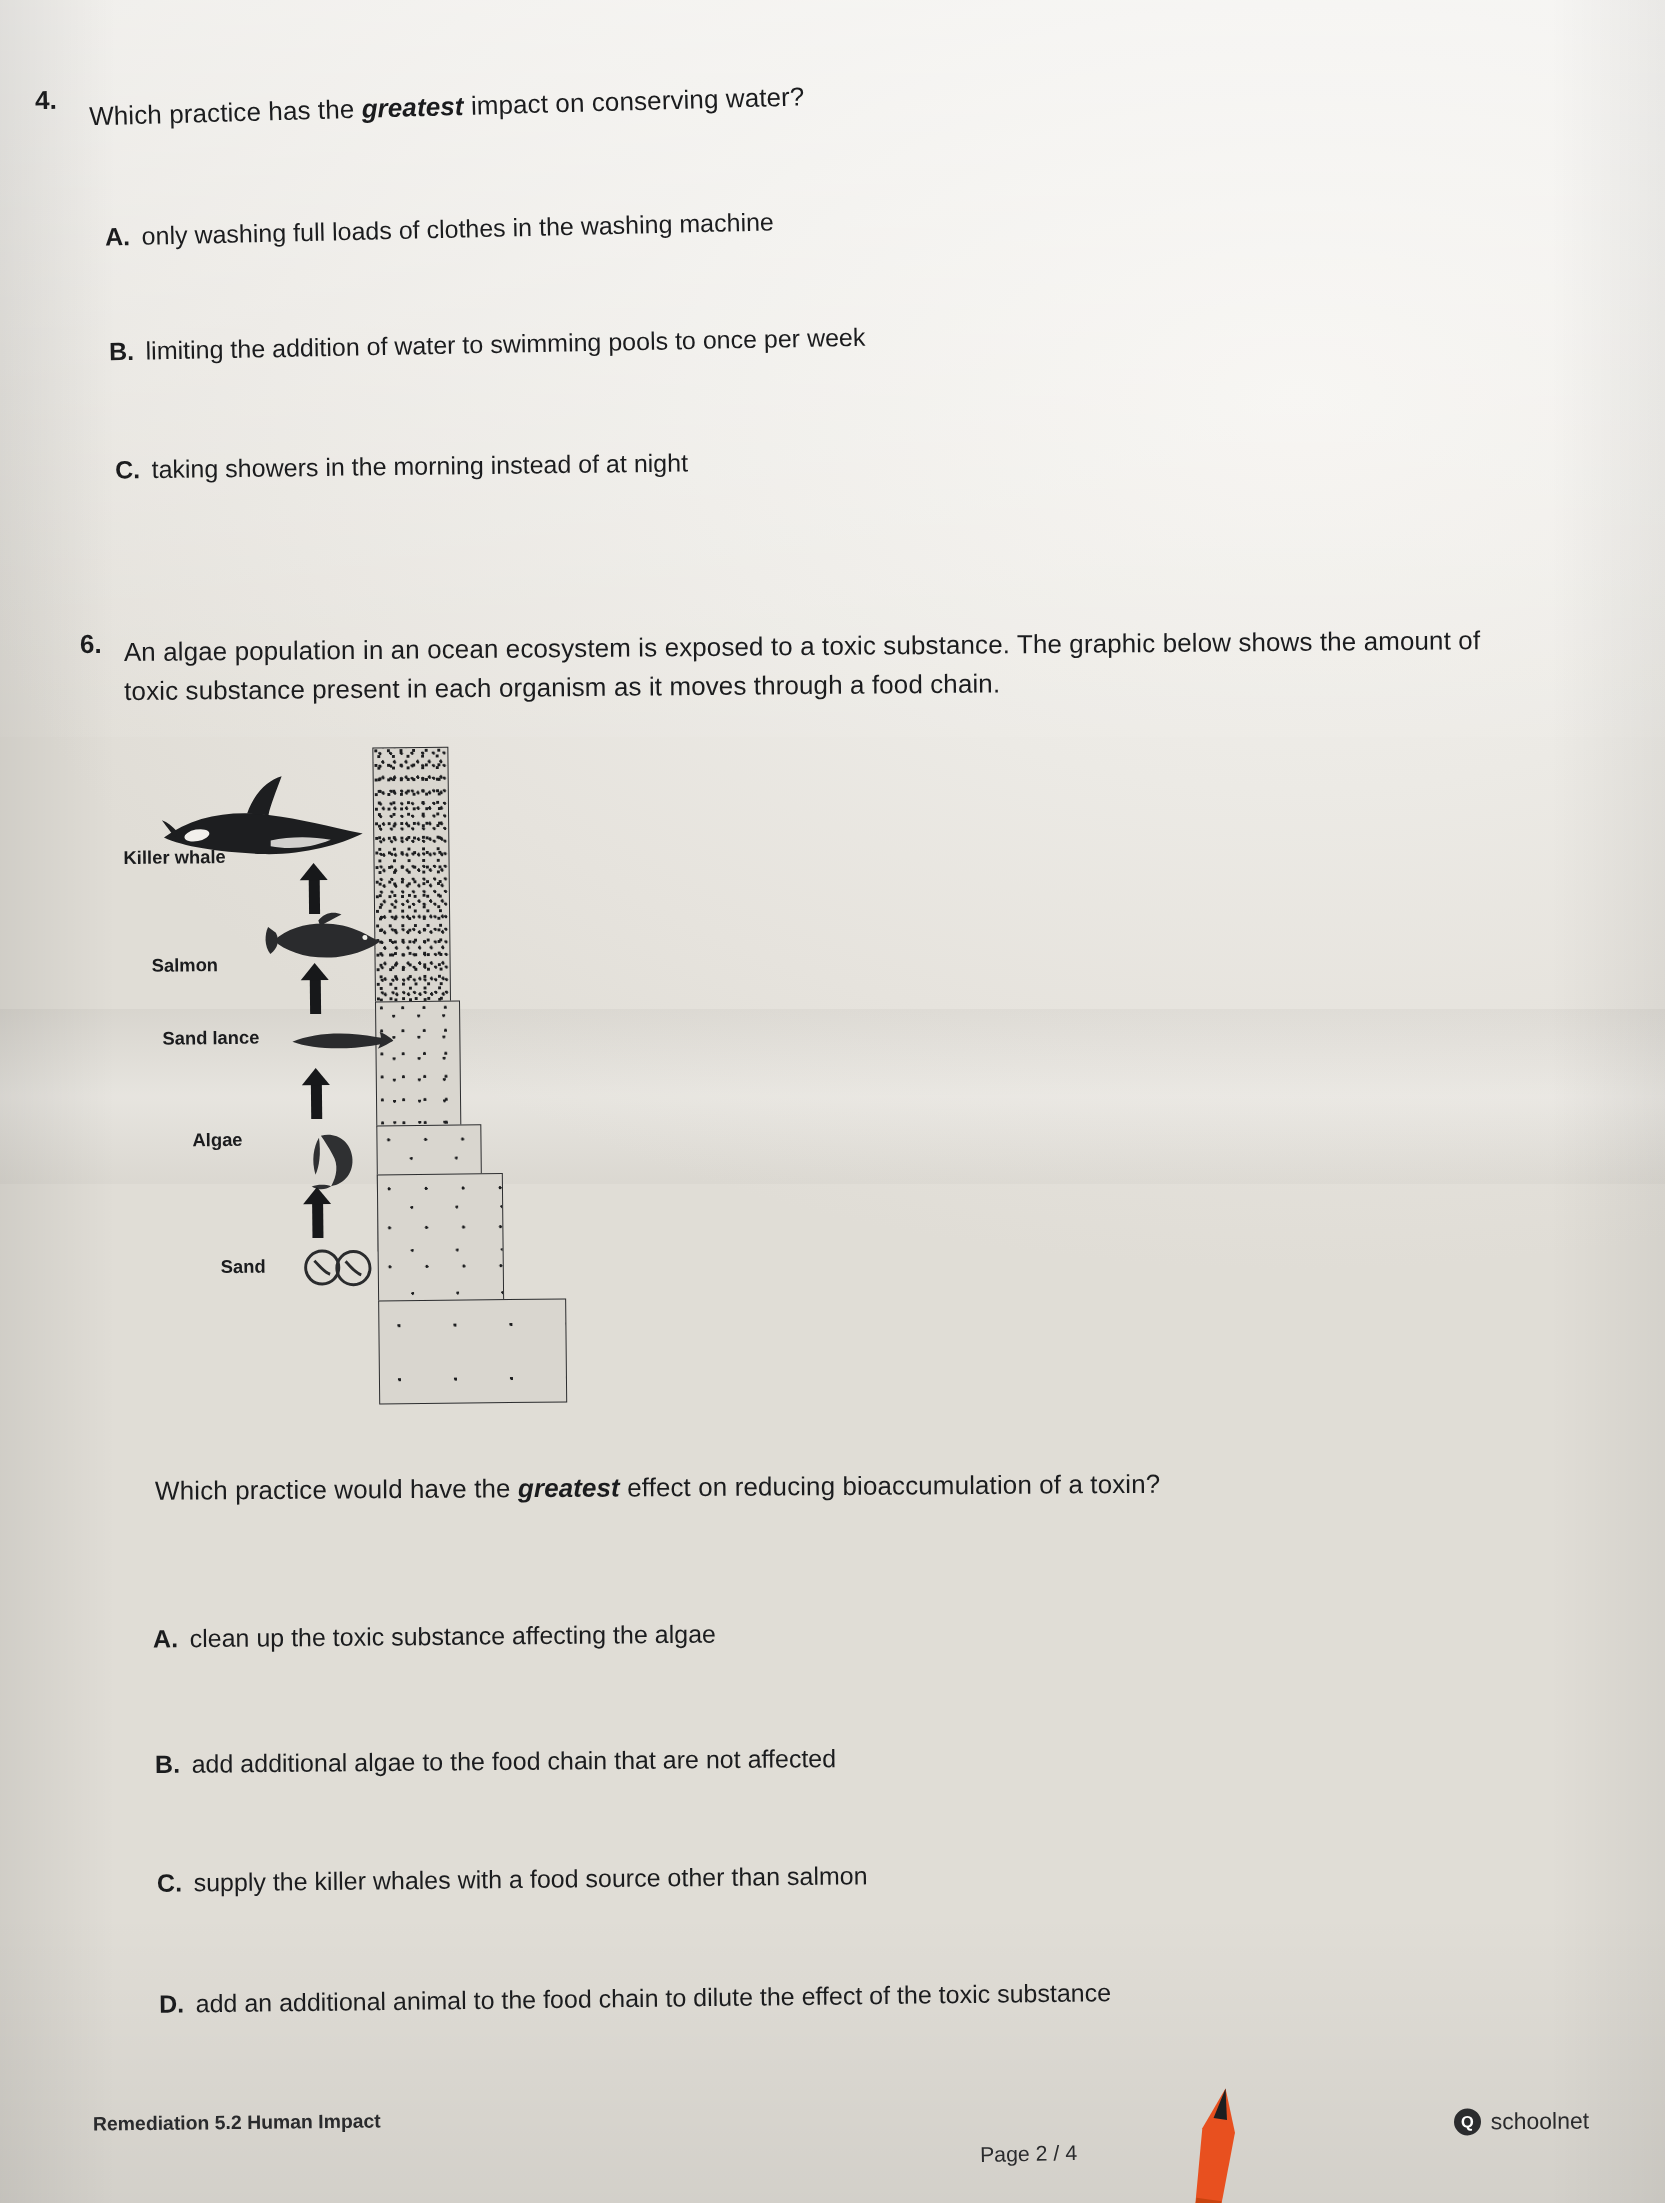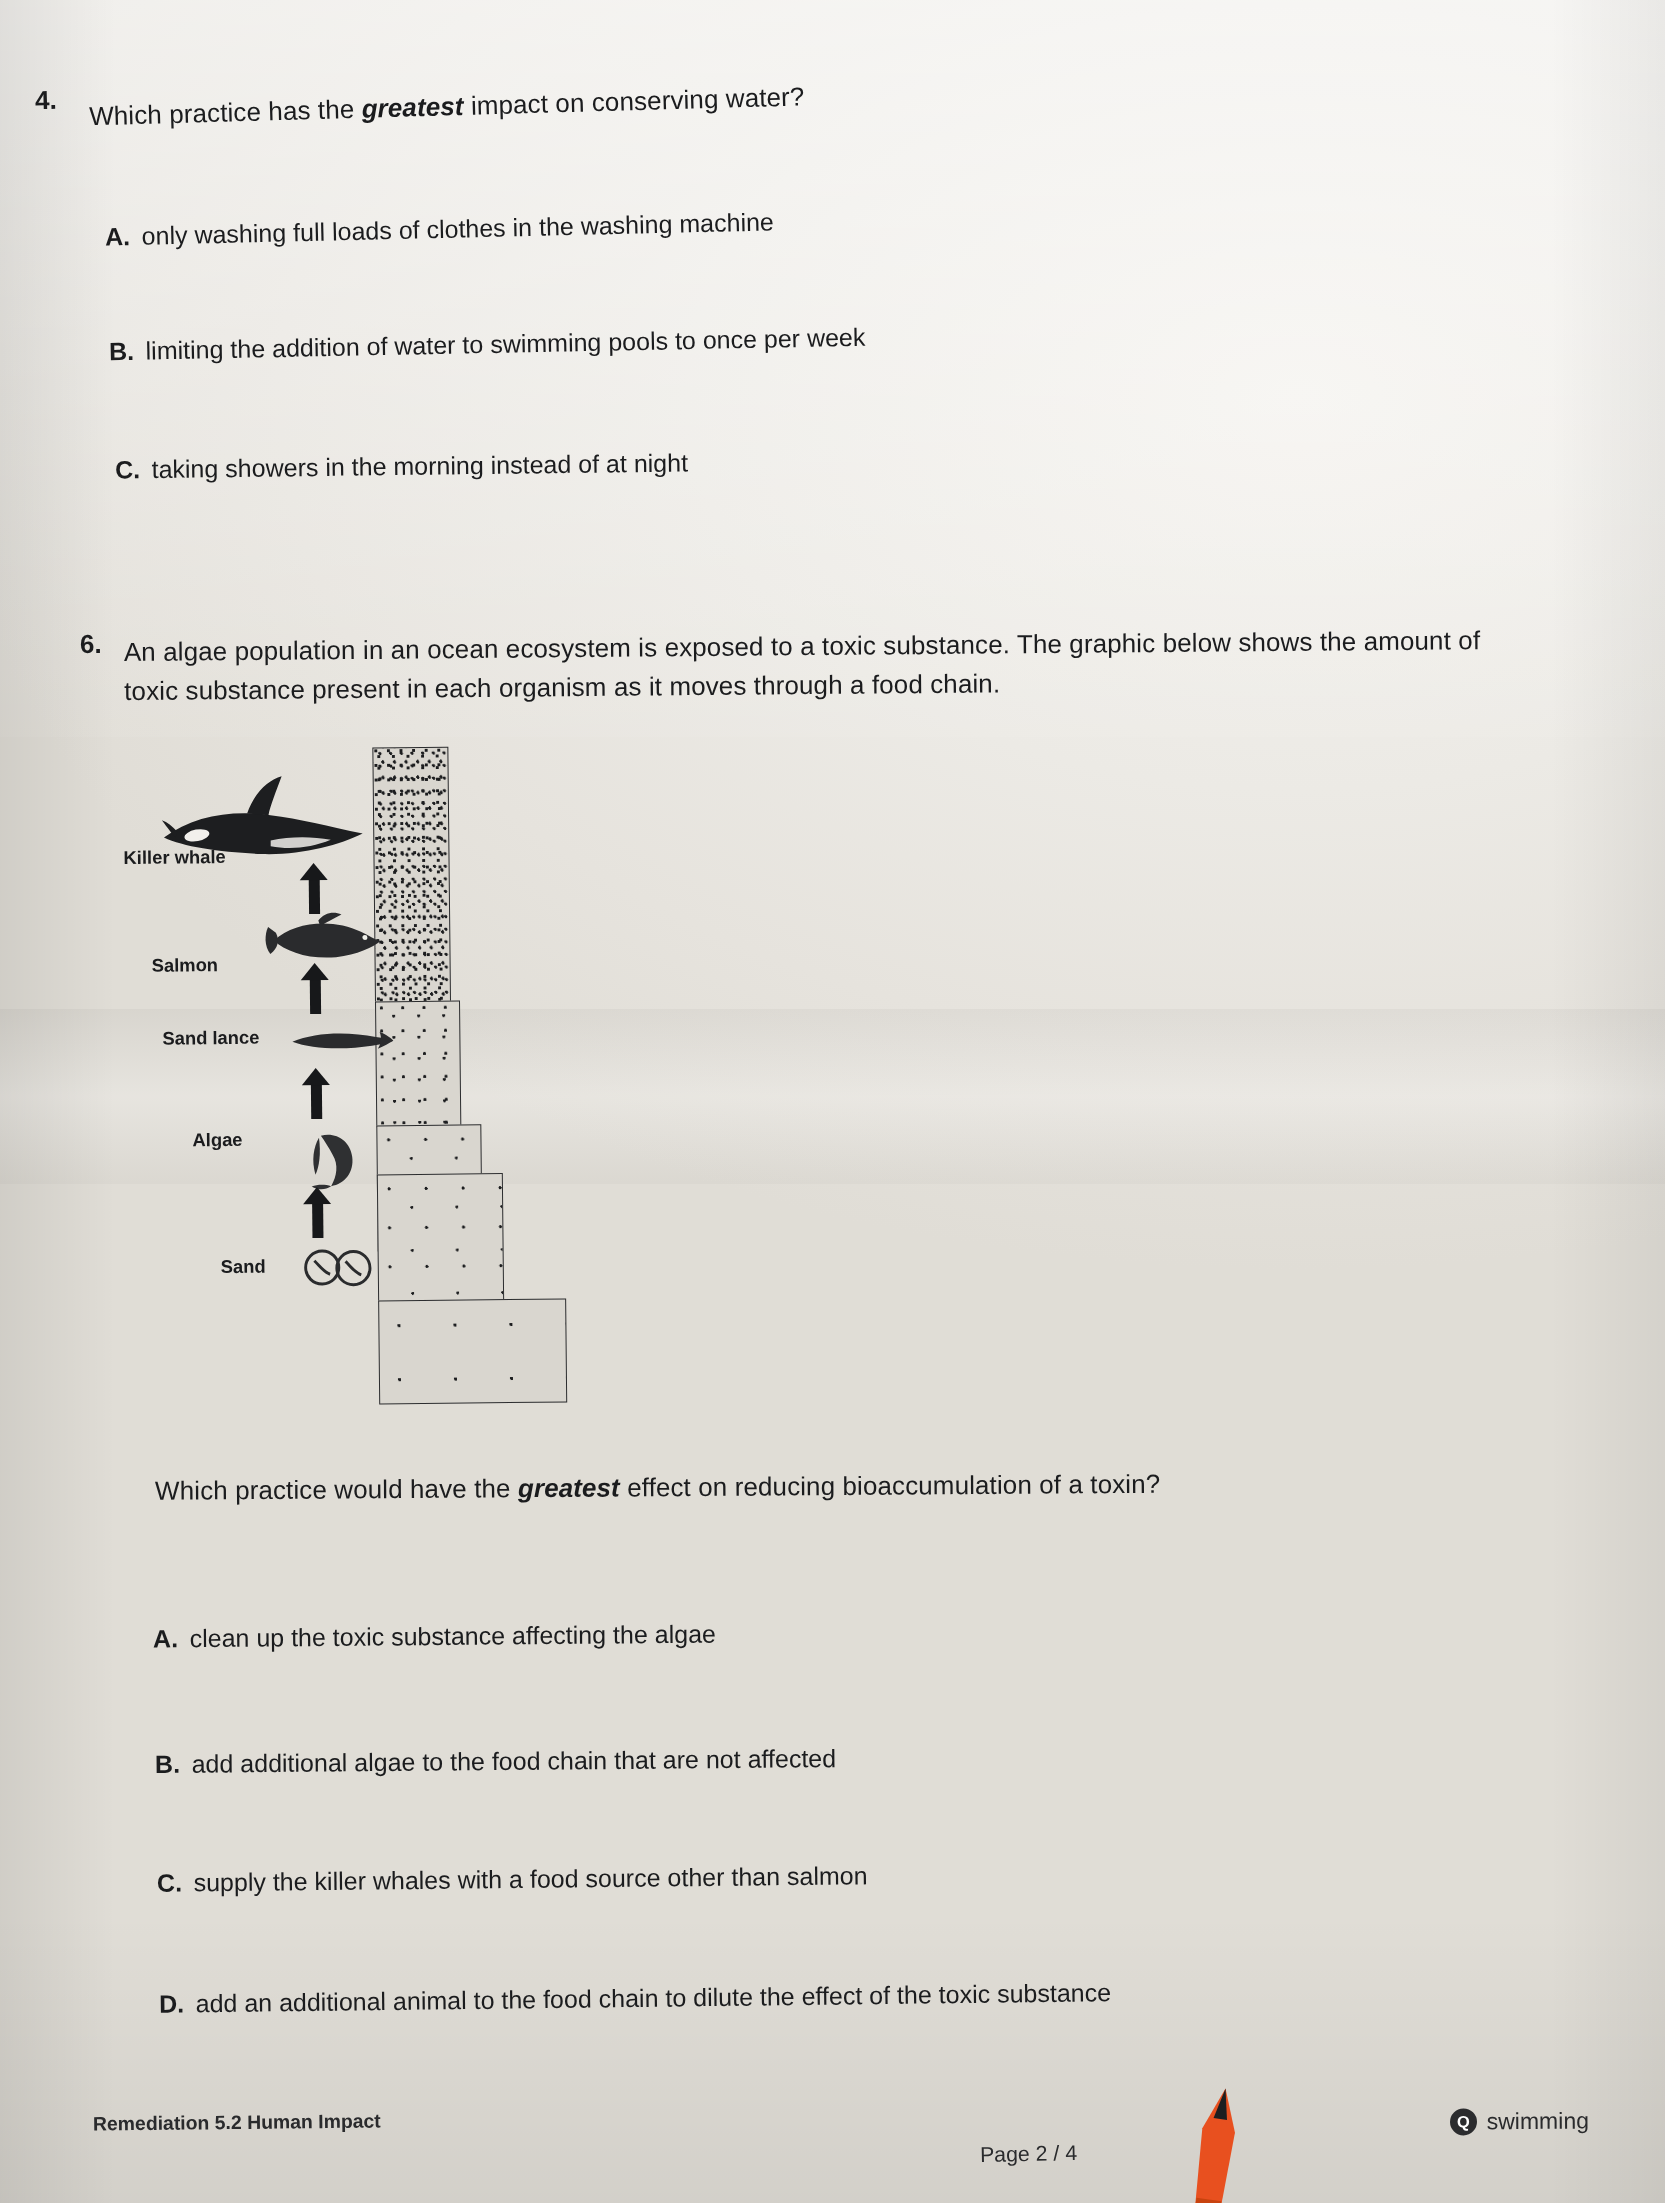--- a/index.html
+++ b/index.html
@@ -335,21 +335,21 @@
     <span class="letter">C.</span><span>supply the killer whales with a food source other than salmon</span>
   </div>
   <div class="choice" id="q6-d">
     <span class="letter">D.</span><span>add an additional animal to the food chain to dilute the effect of the toxic substance</span>
   </div>
 
   <div class="footer-left">Remediation 5.2 Human Impact</div>
   <div class="footer-page">Page 2 / 4</div>
   <div class="footer-brand">
     <span class="brand-mark">Q</span>
-    <span>swimming</span>
+    <span>schoolnet</span>
   </div>
 
   <div class="stylus">
     <svg width="76" height="126" viewBox="0 0 78 130" aria-hidden="true">
       <path d="M38 2 L54 46 L50 130 L24 130 L20 46 Z" fill="#e8501f"></path>
       <path d="M38 2 L30 34 L44 34 Z" fill="#1d1e20"></path>
       <path d="M24 118 L50 118 L50 130 L24 130 Z" fill="#c8430f"></path>
     </svg>
   </div>
 

